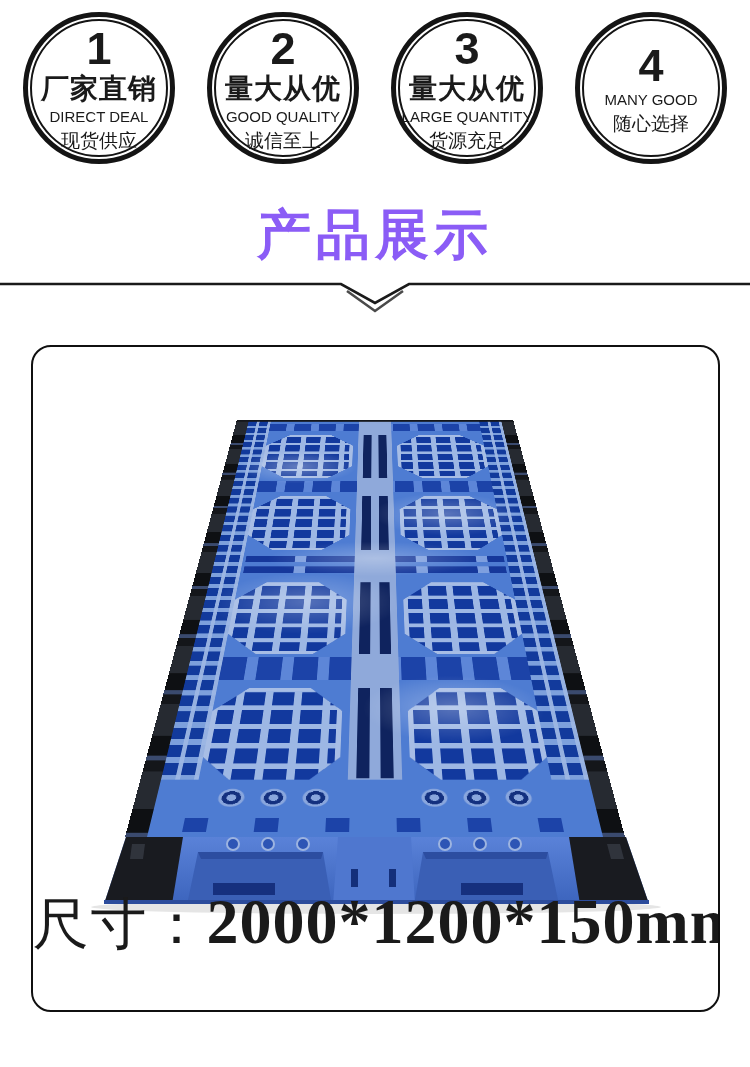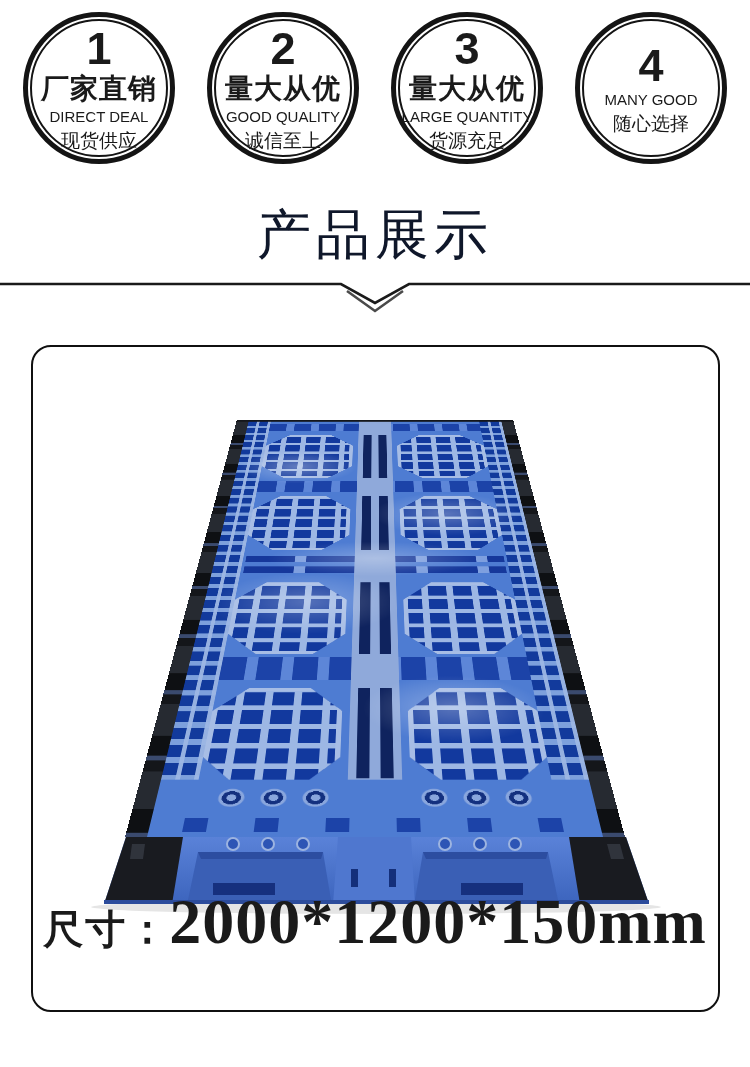--- a/index.html
+++ b/index.html
@@ -17,22 +17,22 @@
   .badges-row{display:flex;justify-content:space-between;padding:12px 23px 0 23px;}
   .badge{width:152px;height:152px;border:5px solid #141414;border-radius:50%;position:relative;background:#fff;}
   .badge-inner{position:absolute;inset:2px;border:2px solid #141414;border-radius:50%;
     display:flex;flex-direction:column;align-items:center;justify-content:center;text-align:center;padding-top:2px;}
   .badge-number{font-size:45px;font-weight:700;line-height:1;}
   .badge-title{font-size:28px;font-weight:700;letter-spacing:1px;line-height:1.1;margin-top:3px;white-space:nowrap;}
   .badge-en{font-size:15px;line-height:1.1;margin-top:4px;white-space:nowrap;}
   .badge-cn{font-size:19px;font-weight:500;line-height:1.1;margin-top:5px;white-space:nowrap;}
   
   .title-block{margin-top:40px;text-align:center;}
-  .title-cn{font-family:"Liberation Serif","DejaVu Serif",serif;font-size:54px;font-weight:400;
-    letter-spacing:5px;line-height:1.15;margin:0;color:#0f172a;}
+  .title-cn{font-family:"Liberation Serif","DejaVu Serif",serif;font-size:54px;font-weight:700;
+    letter-spacing:5px;line-height:1.15;margin:0;color:#8b5cf6;}
   .title-en{font-family:"Liberation Serif","DejaVu Serif",serif;font-size:21px;letter-spacing:9px;
     color:var(--gray);margin-top:3px;}
   .divider{display:block;margin-top:8px;width:750px;height:46px;}
   
   .product-frame{position:relative;width:689px;height:667px;margin:25px auto 0 auto;
     border:2px solid var(--frame);border-radius:20px;background:#fff;overflow:hidden;}
   .pallet-scene{position:absolute;inset:0;}
   
   .pallet-top{position:absolute;left:50%;margin-left:-250px;top:-560px;width:500px;height:1050px;
     transform-origin:50% 100%;transform:perspective(900px) rotateX(44deg);
@@ -74,21 +74,21 @@
     background-position:0 0,0 0,0 0,0 0,0 0,0 0,0 58px;background-repeat:no-repeat;}
   .sheen{position:absolute;inset:0;pointer-events:none;background:
       radial-gradient(ellipse 140px 90px at 22% 18%,rgba(255,255,255,.34),transparent 70%),
       radial-gradient(ellipse 160px 100px at 74% 34%,rgba(255,255,255,.30),transparent 70%),
       radial-gradient(ellipse 180px 110px at 30% 58%,rgba(255,255,255,.28),transparent 70%),
       radial-gradient(ellipse 150px 90px at 70% 80%,rgba(255,255,255,.30),transparent 70%),
       radial-gradient(ellipse 220px 70px at 50% 47%,rgba(255,255,255,.26),transparent 70%);}
   .pallet-front{position:absolute;inset:0;pointer-events:none;}
   
   .size-line{position:absolute;left:0;right:0;top:538px;text-align:center;white-space:nowrap;}
-  .size-label{font-family:"Liberation Sans","DejaVu Sans",sans-serif;font-weight:700;font-size:40px;letter-spacing:2px;}
+  .size-label{font-family:"Liberation Sans","DejaVu Sans",sans-serif;font-weight:400;font-size:56px;letter-spacing:2px;}
   .size-value{font-family:"Liberation Serif","DejaVu Serif",serif;font-weight:700;font-size:64px;letter-spacing:1px;}
 </style>
 </head>
 <body>
 
 <div>
 
   <header class="badges-row">
     <div class="badge">
       <div class="badge-inner">

